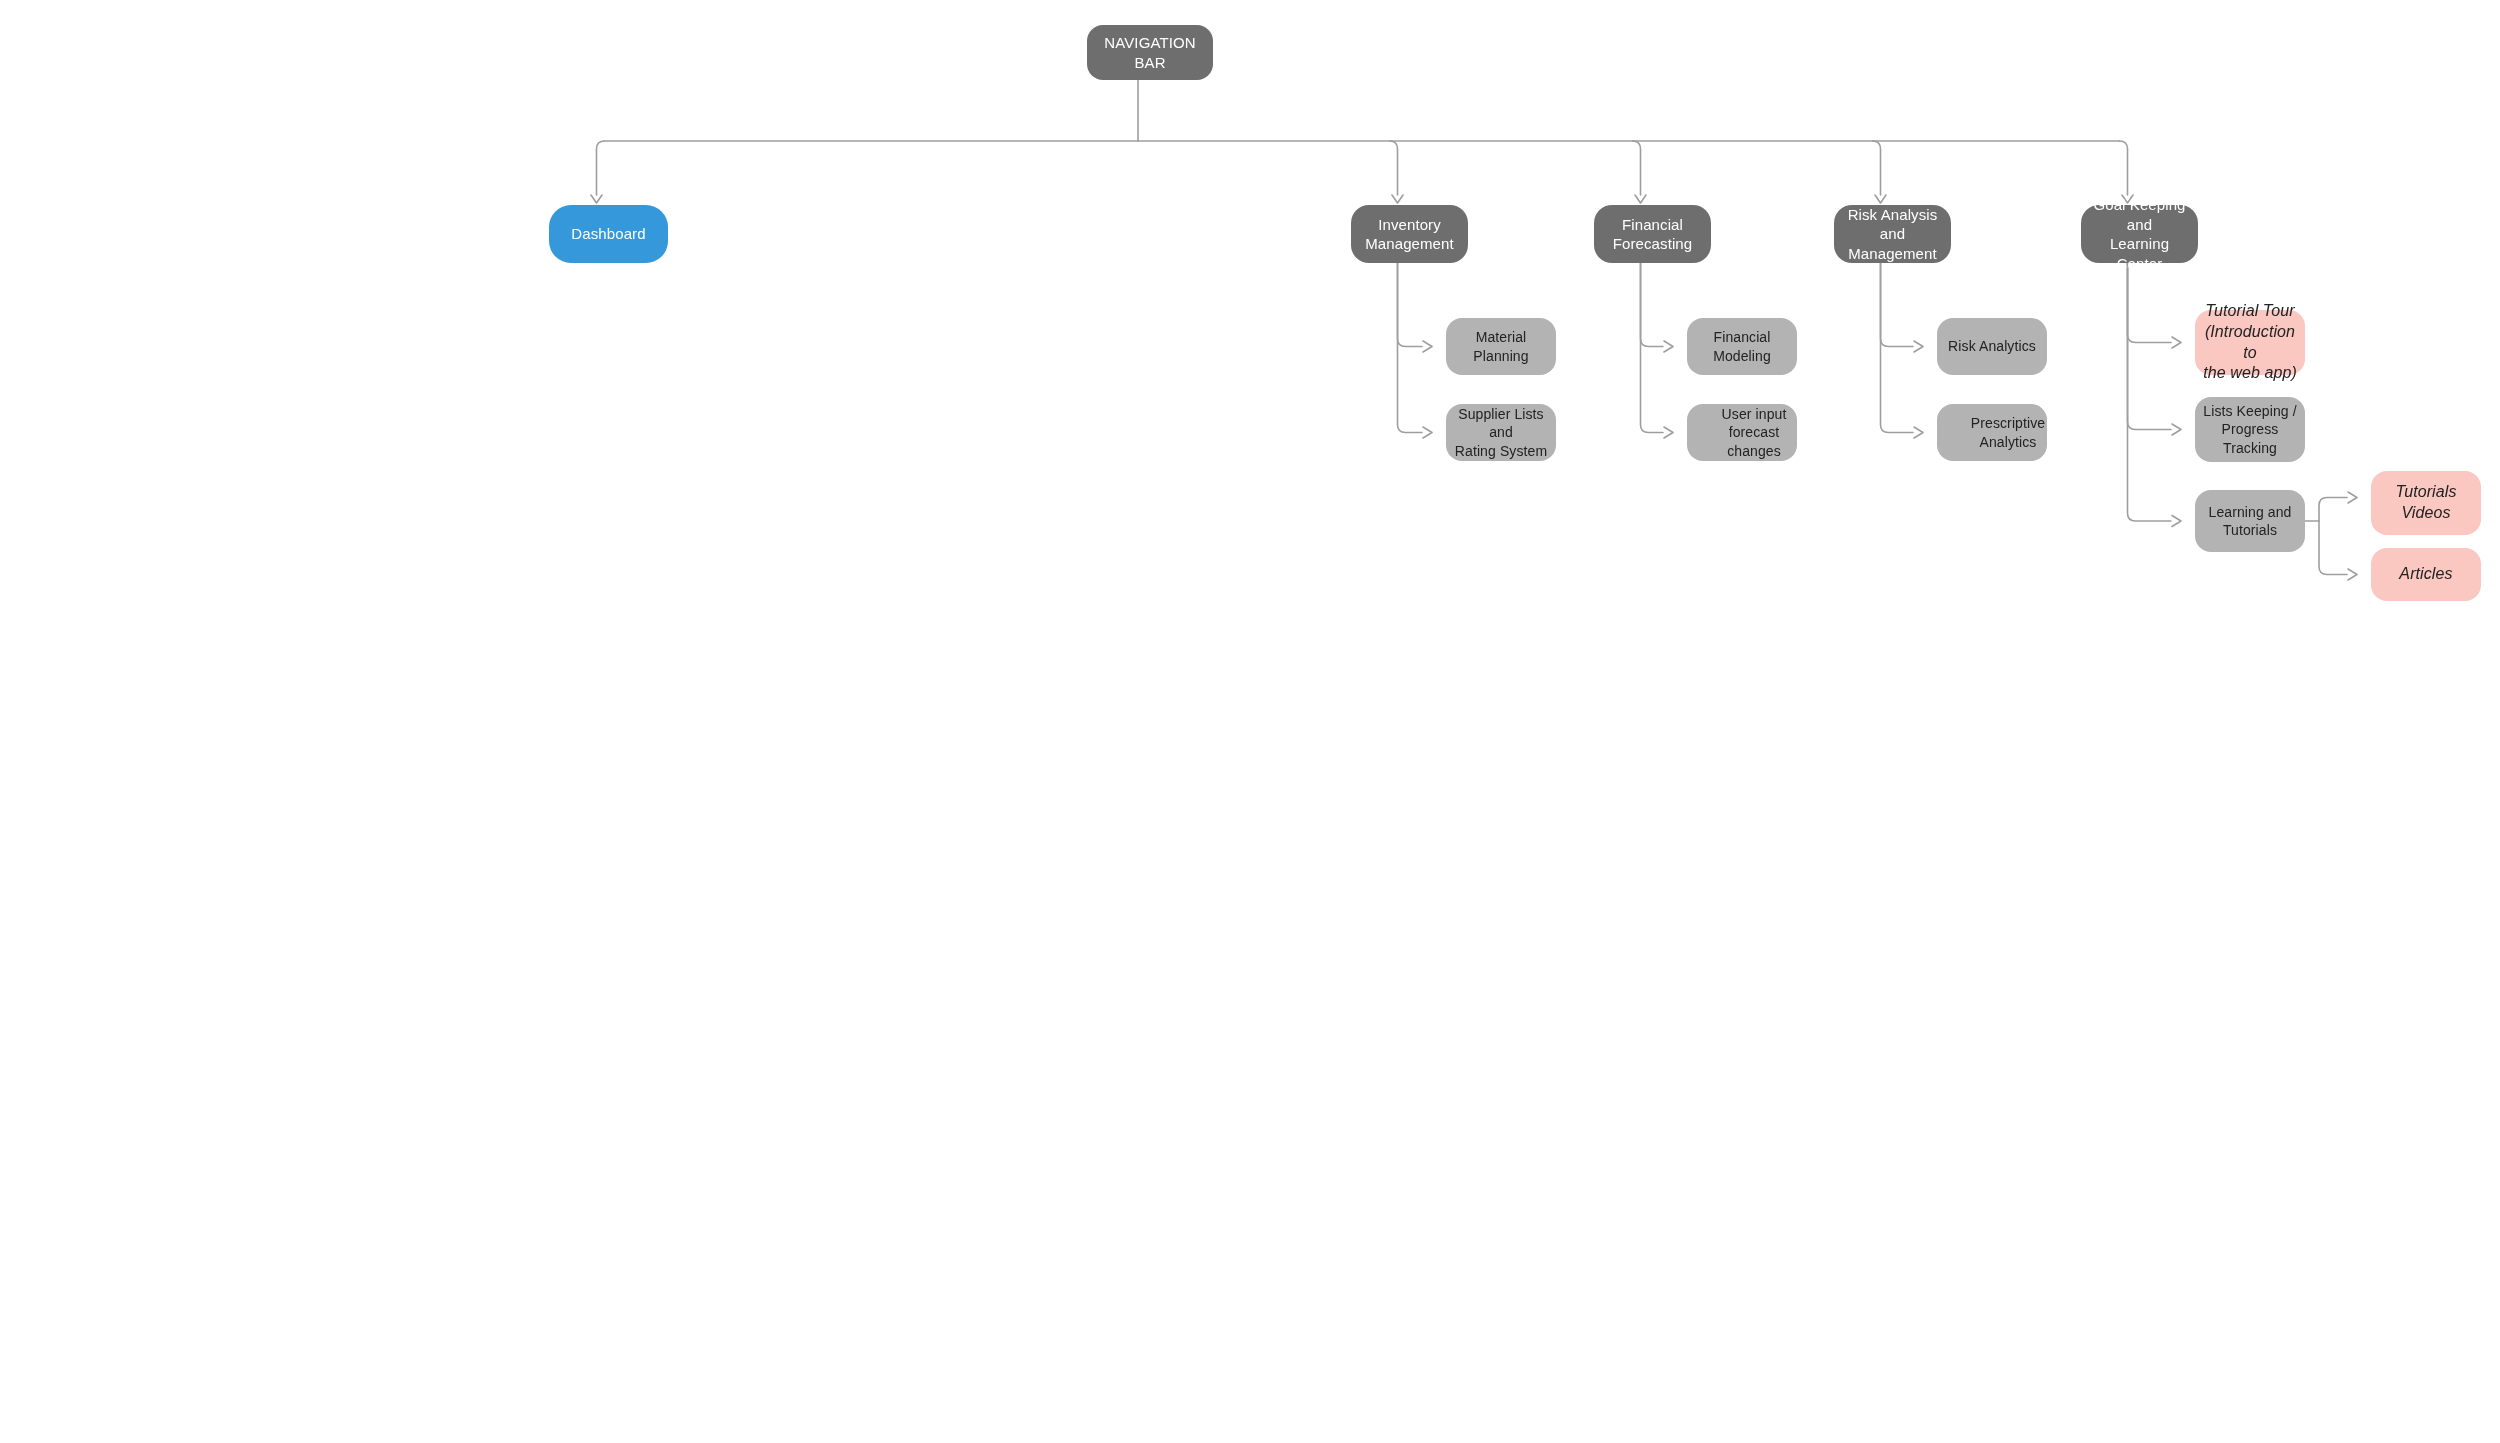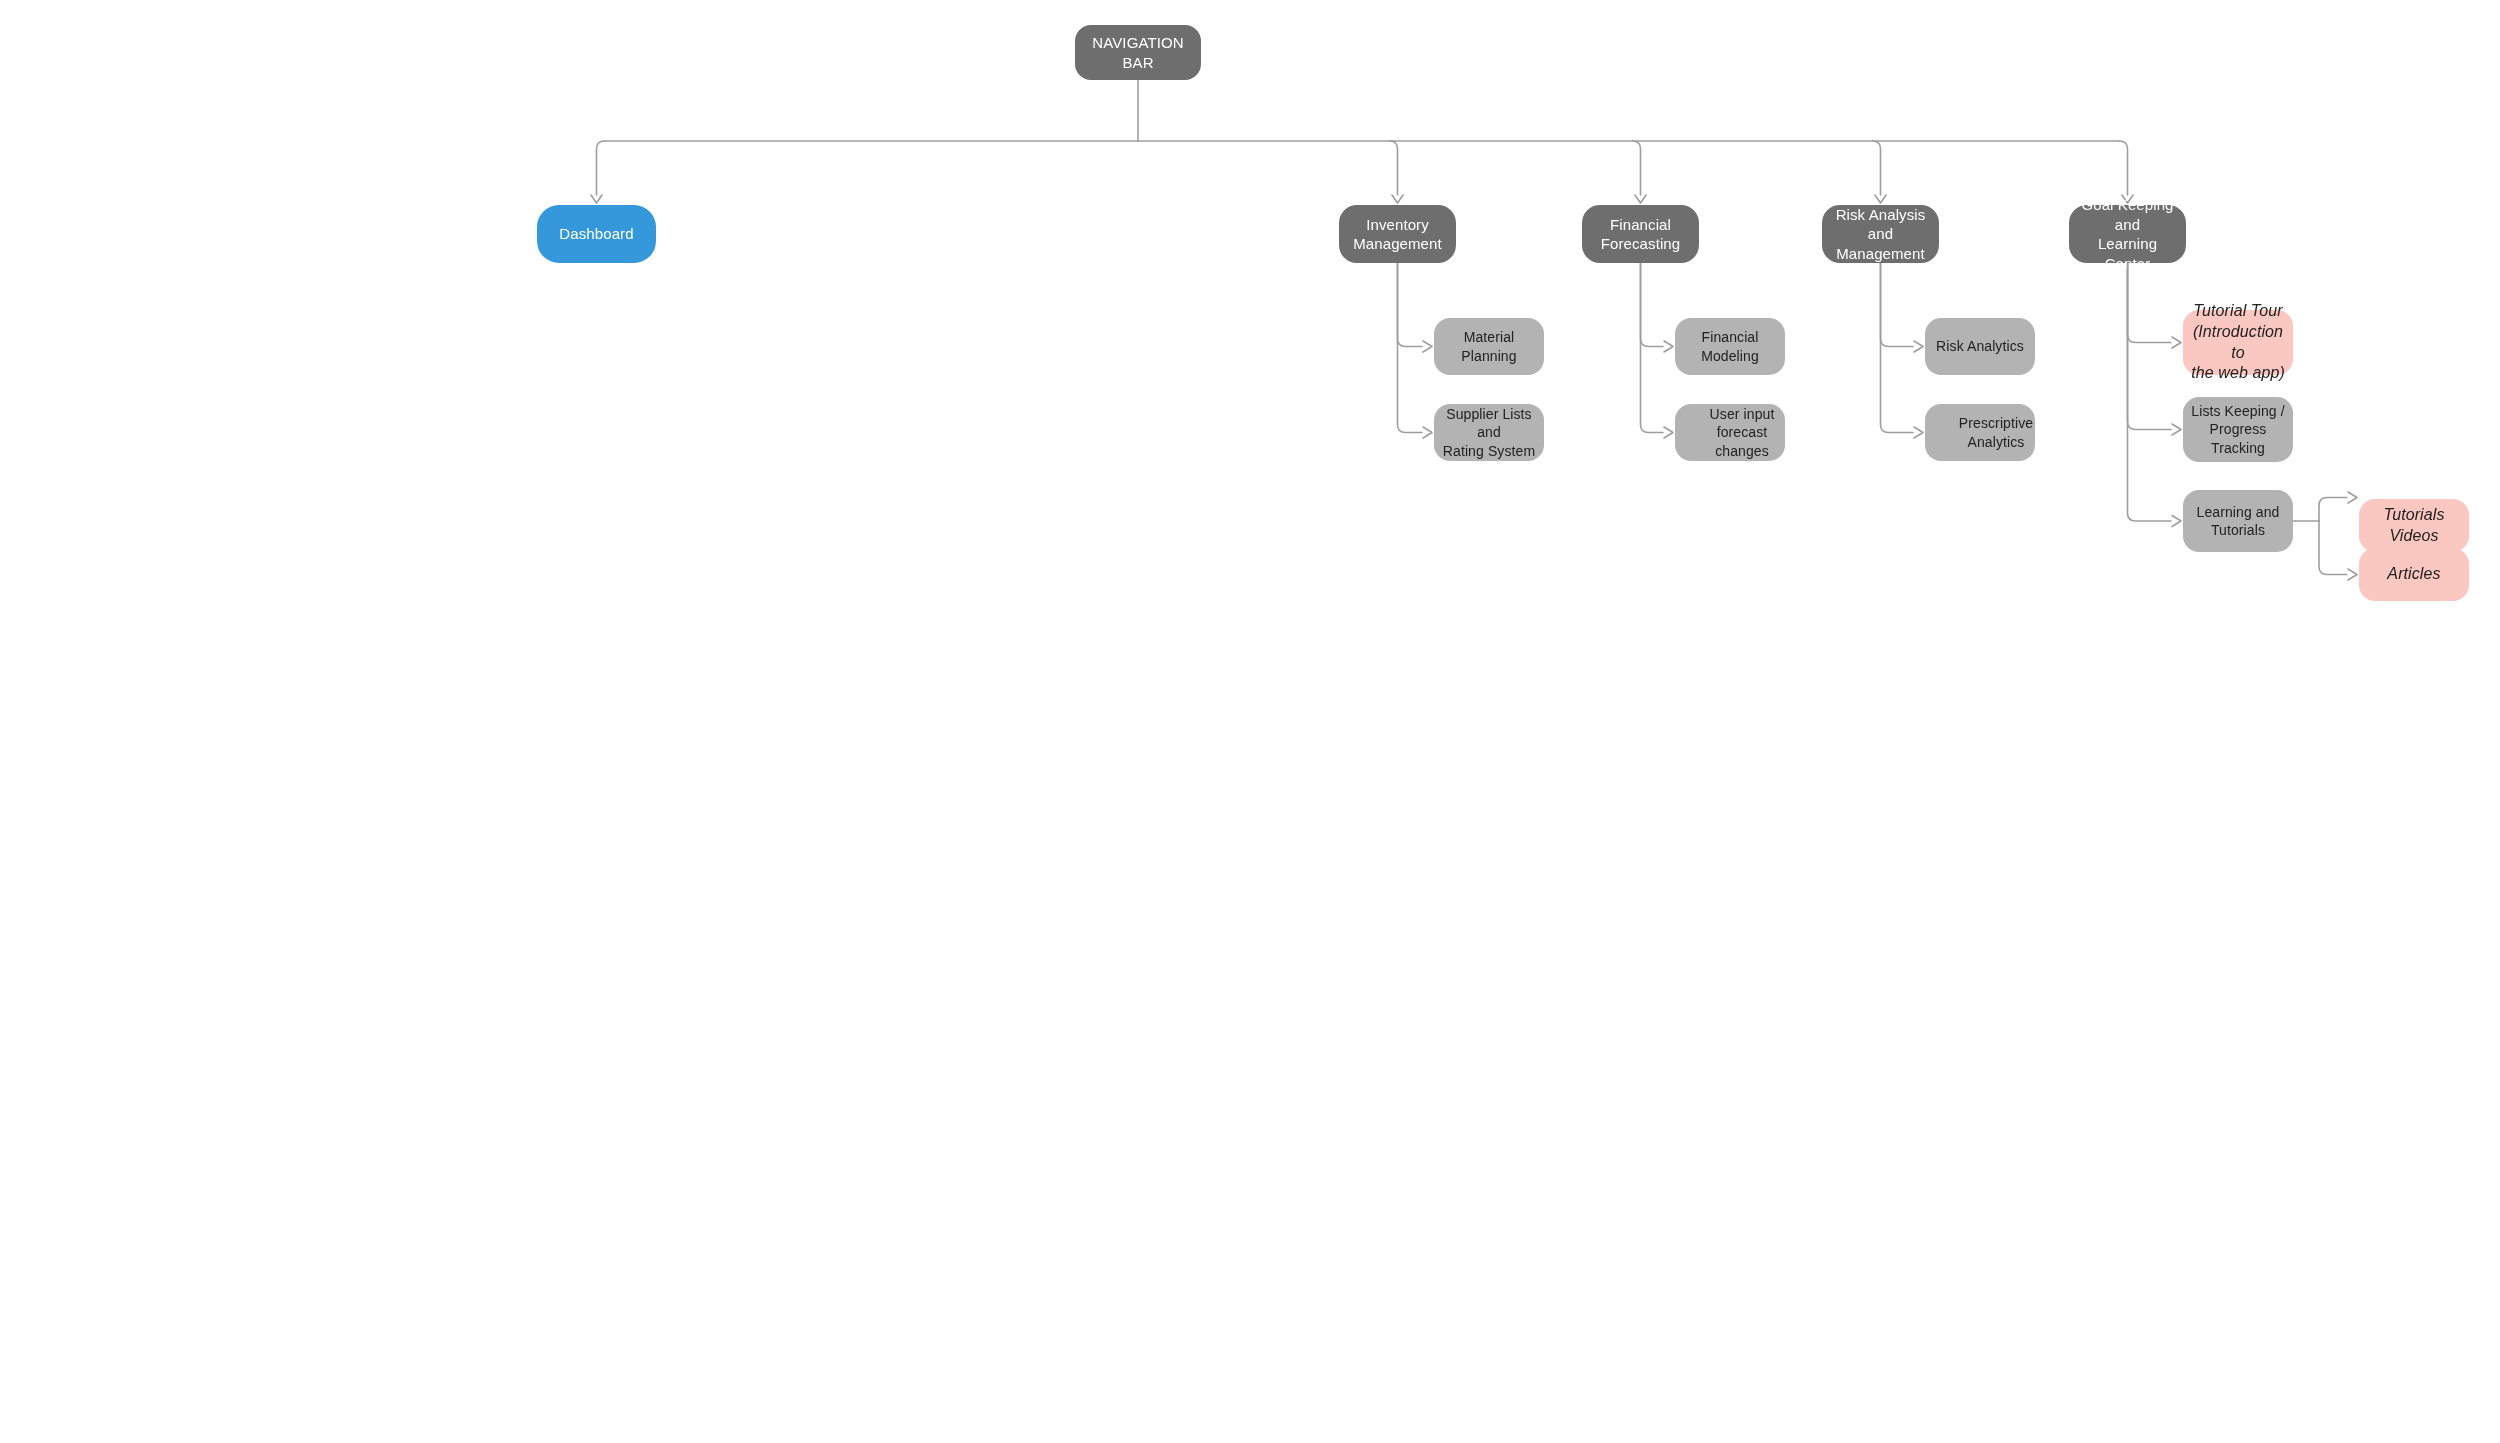--- a/index.html
+++ b/index.html
@@ -31,20 +31,21 @@
     box-sizing: border-box;
     display: flex;
     align-items: center;
     justify-content: center;
     text-align: center;
     border-radius: 18px;
     line-height: 1.30;
     padding: 4px 8px;
     white-space: pre-line;
     letter-spacing: 0.1px;
+    margin-left: 12px;
   }
   .node.root {
     background: #6e6e6e;
     color: #ffffff;
     font-size: 15px;
     border-radius: 16px;
   }
   .node.primary {
     background: #6e6e6e;
     color: #ffffff;
@@ -132,15 +133,15 @@
     <div class="node child" style="left: 1925px; top: 404px; width: 110px; height: 57px; padding-left: 40px;"><span>Prescriptive
 Analytics</span></div>
     <div class="node highlight" style="left: 2183px; top: 310px; width: 110px; height: 65px;"><span>Tutorial Tour
 (Introduction to
 the web app)</span></div>
     <div class="node child" style="left: 2183px; top: 397px; width: 110px; height: 65px;"><span>Lists Keeping /
 Progress
 Tracking</span></div>
     <div class="node child" style="left: 2183px; top: 490px; width: 110px; height: 62px;"><span>Learning and
 Tutorials</span></div>
-    <div class="node highlight" style="left: 2359px; top: 499px; width: 110px; height: 53px;"><span>Tutorials Videos</span></div>
+    <div class="node highlight" style="left: 2359px; top: 471px; width: 110px; height: 64px;"><span>Tutorials Videos</span></div>
     <div class="node highlight" style="left: 2359px; top: 548px; width: 110px; height: 53px;"><span>Articles</span></div>
   </div>
 
 </body></html>

